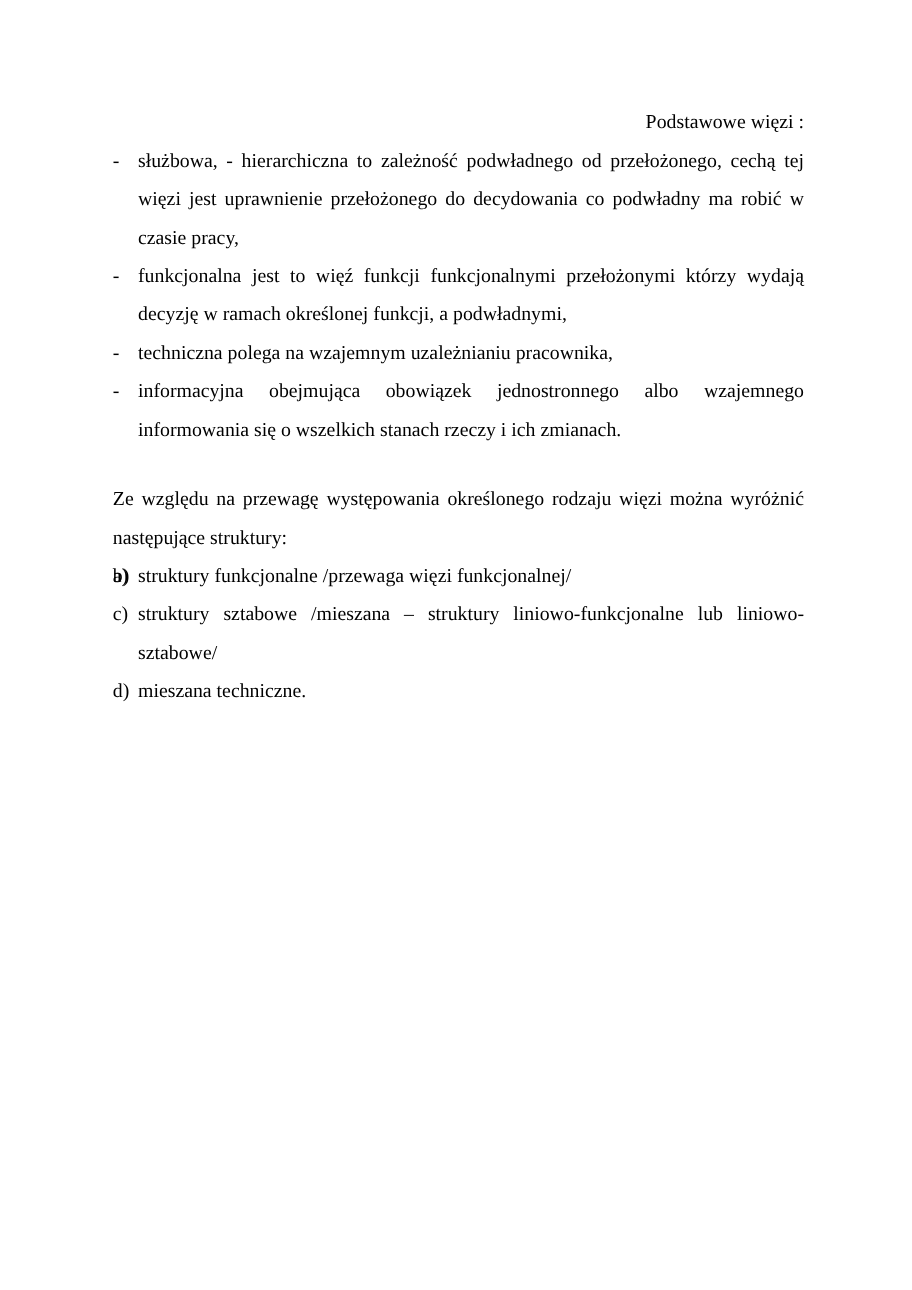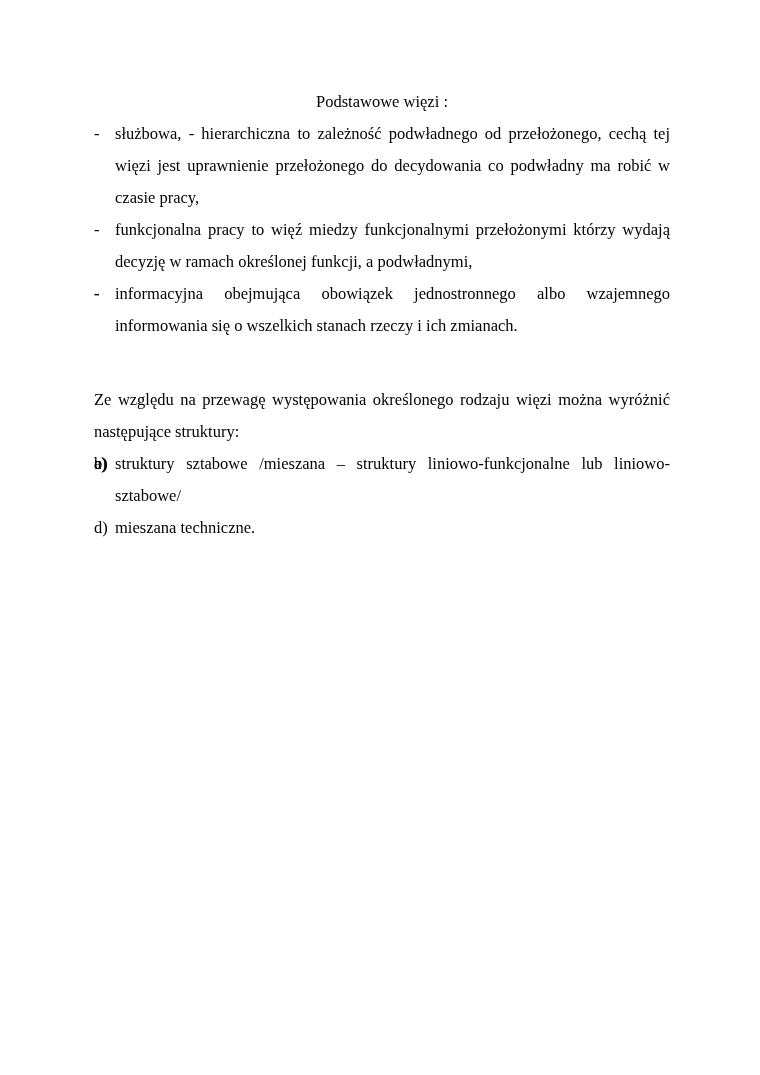--- a/index.html
+++ b/index.html
@@ -16,78 +16,80 @@
     padding: 86px 90px 0 94px;
     font-family: "Liberation Serif", "DejaVu Serif", serif;
     font-size: 16.5px;
     line-height: 32px;
     color: #000000;
   }
   p {
     margin: 0;
   }
   .intro {
-    text-align: center;
+    text-align: right;
   }
   ul.doc-list, ol.doc-list {
     list-style: none;
     margin: 0;
     padding: 0;
   }
   .doc-list li {
     position: relative;
     padding-left: 21px;
     text-align: justify;
   }
   .doc-list li .marker {
     position: absolute;
     left: 0;
     top: 0;
   }
   .para {
-    margin-top: 42px;
+    margin-top: 26px;
     text-align: justify;
   }
   .letter-list li .marker {
     left: 0;
   }
 </style>
 </head>
 <body>
 
 <div class="page">
 
   <p class="intro">Podstawowe więzi :</p>
 
   <ul class="doc-list">
     <li>
       <span class="marker">-</span>
       <span class="item-text">służbowa, - hierarchiczna to zależność podwładnego od przełożonego, cechą tej więzi jest uprawnienie przełożonego do decydowania co podwładny ma robić w czasie pracy,</span>
     </li>
     <li>
       <span class="marker">-</span>
-      <span class="item-text">funkcjonalna pracy to więź miedzy funkcjonalnymi przełożonymi którzy wydają decyzję w ramach określonej funkcji, a podwładnymi,</span>
+      <span class="item-text">funkcjonalna jest to więź funkcji funkcjonalnymi przełożonymi którzy wydają decyzję w ramach określonej funkcji, a podwładnymi,</span>
     </li>
     <li>
       <span class="marker">-</span>
+      <span class="item-text">techniczna polega na wzajemnym uzależnianiu pracownika,</span>
     </li>
     <li>
       <span class="marker">-</span>
       <span class="item-text">informacyjna obejmująca obowiązek jednostronnego albo wzajemnego informowania się o wszelkich stanach rzeczy i ich zmianach.</span>
     </li>
   </ul>
 
   <p class="para">Ze względu na przewagę występowania określonego rodzaju więzi można wyróżnić następujące struktury:</p>
 
   <ol class="doc-list letter-list">
     <li>
       <span class="marker">a)</span>
     </li>
     <li>
       <span class="marker">b)</span>
+      <span class="item-text">struktury funkcjonalne /przewaga więzi funkcjonalnej/</span>
     </li>
     <li>
       <span class="marker">c)</span>
       <span class="item-text">struktury sztabowe /mieszana – struktury liniowo-funkcjonalne lub liniowo-sztabowe/</span>
     </li>
     <li>
       <span class="marker">d)</span>
       <span class="item-text">mieszana techniczne.</span>
     </li>
   </ol>

